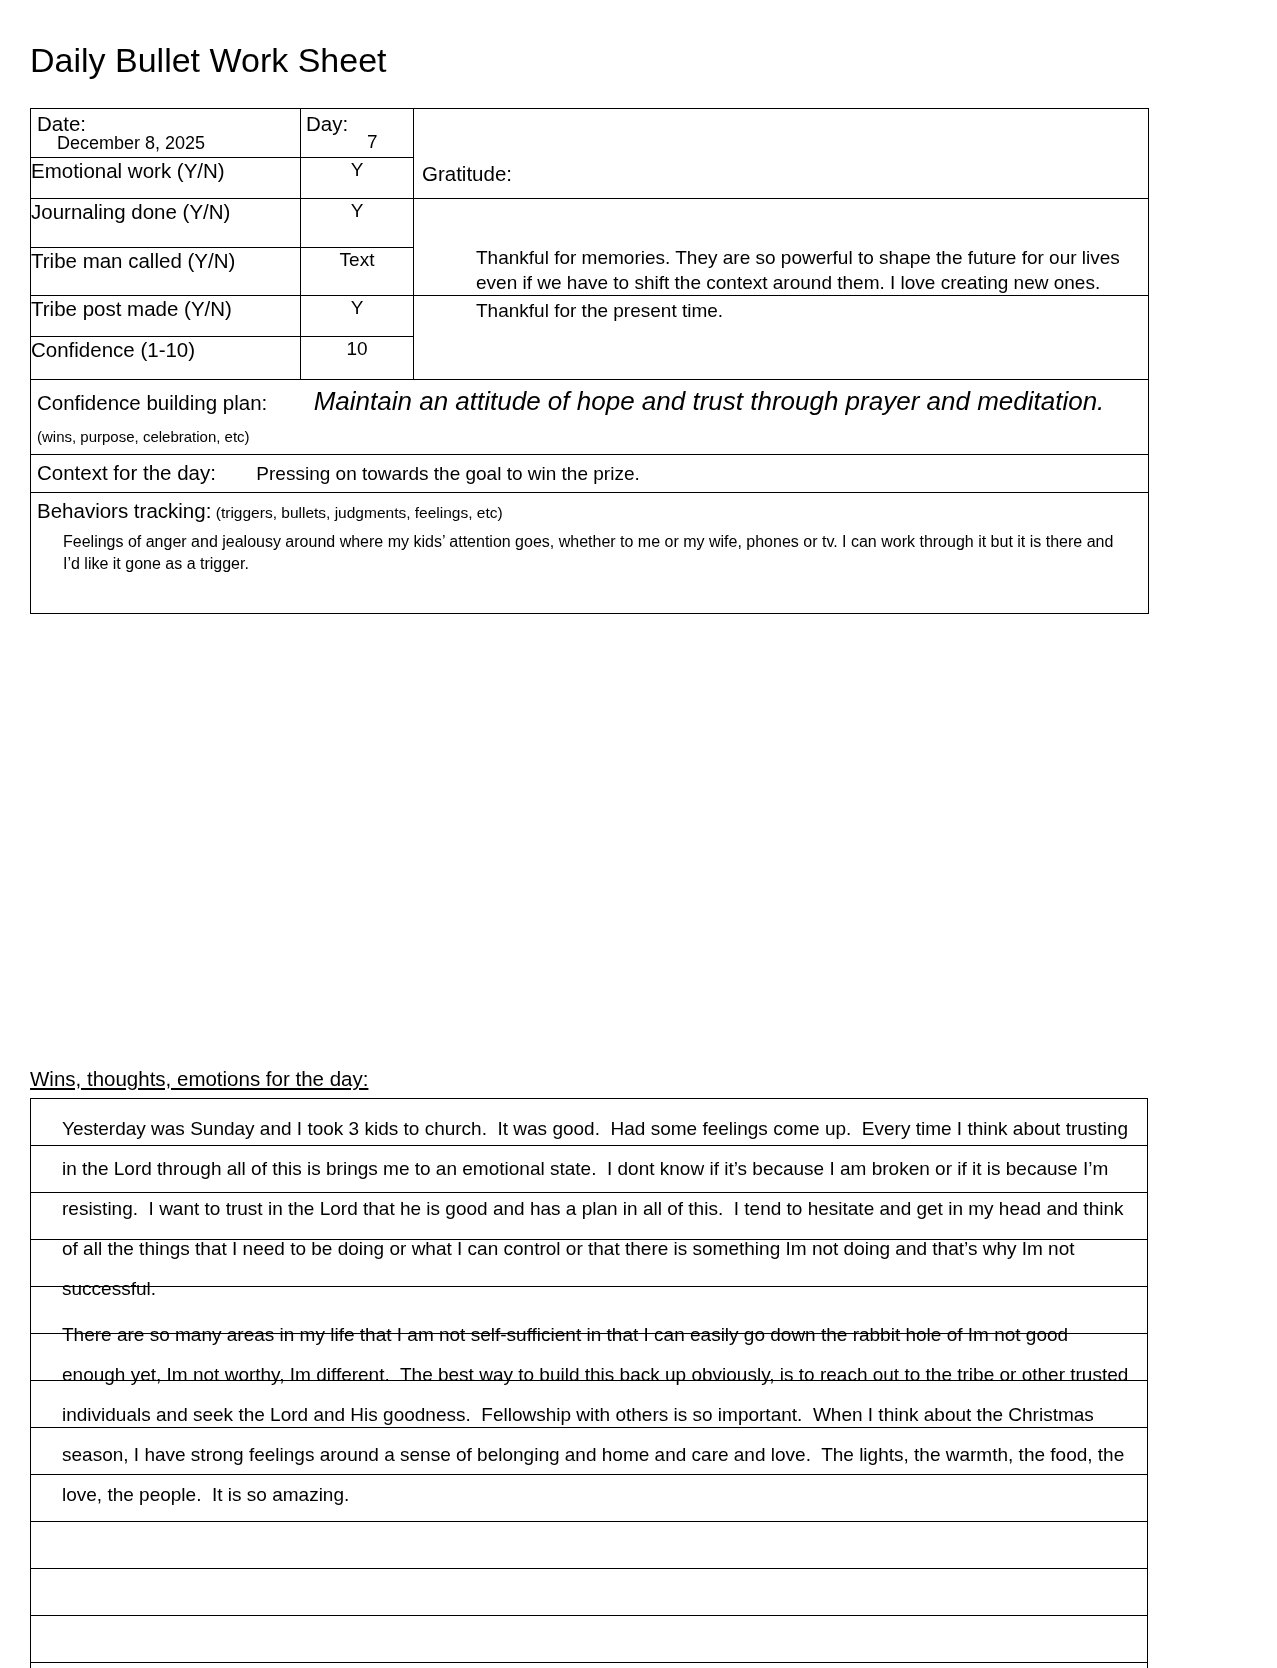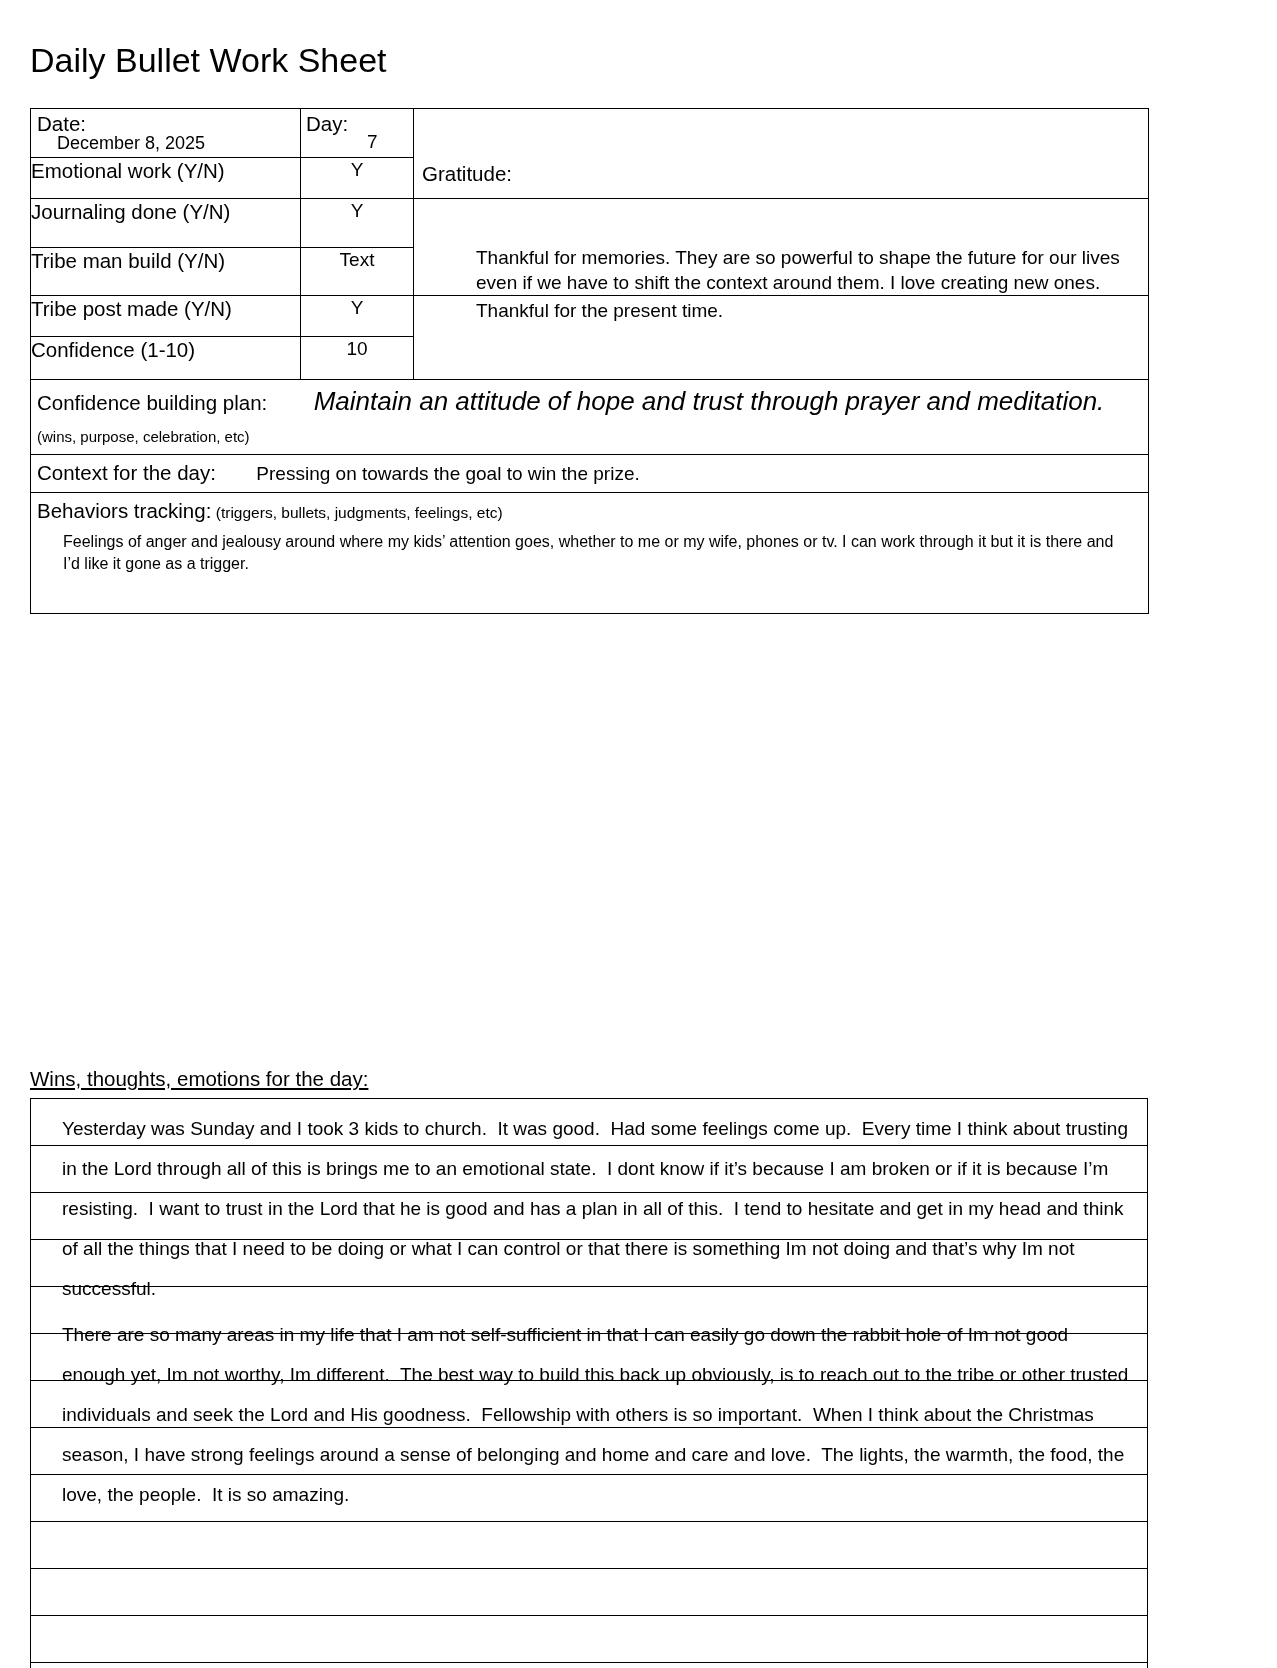--- a/index.html
+++ b/index.html
@@ -238,21 +238,21 @@
         <td class="cell-pad">
           <div class="val-center">Y</div>
         </td>
         <td rowspan="2">
           <div class="grat-text">Thankful for memories.  They are so powerful to shape the future for our lives even if we have to shift the context around them.  I love creating new ones.</div>
         </td>
       </tr>
 
       <tr>
         <td class="cell-pad" style="height:40px">
-          <div class="lbl">Tribe man build (Y/N)</div>
+          <div class="lbl">Tribe man called (Y/N)</div>
         </td>
         <td class="cell-pad">
           <div class="val-center">Text</div>
         </td>
       </tr>
 
       <tr>
         <td class="cell-pad" style="height:40px">
           <div class="lbl">Tribe post made (Y/N)</div>
         </td>

